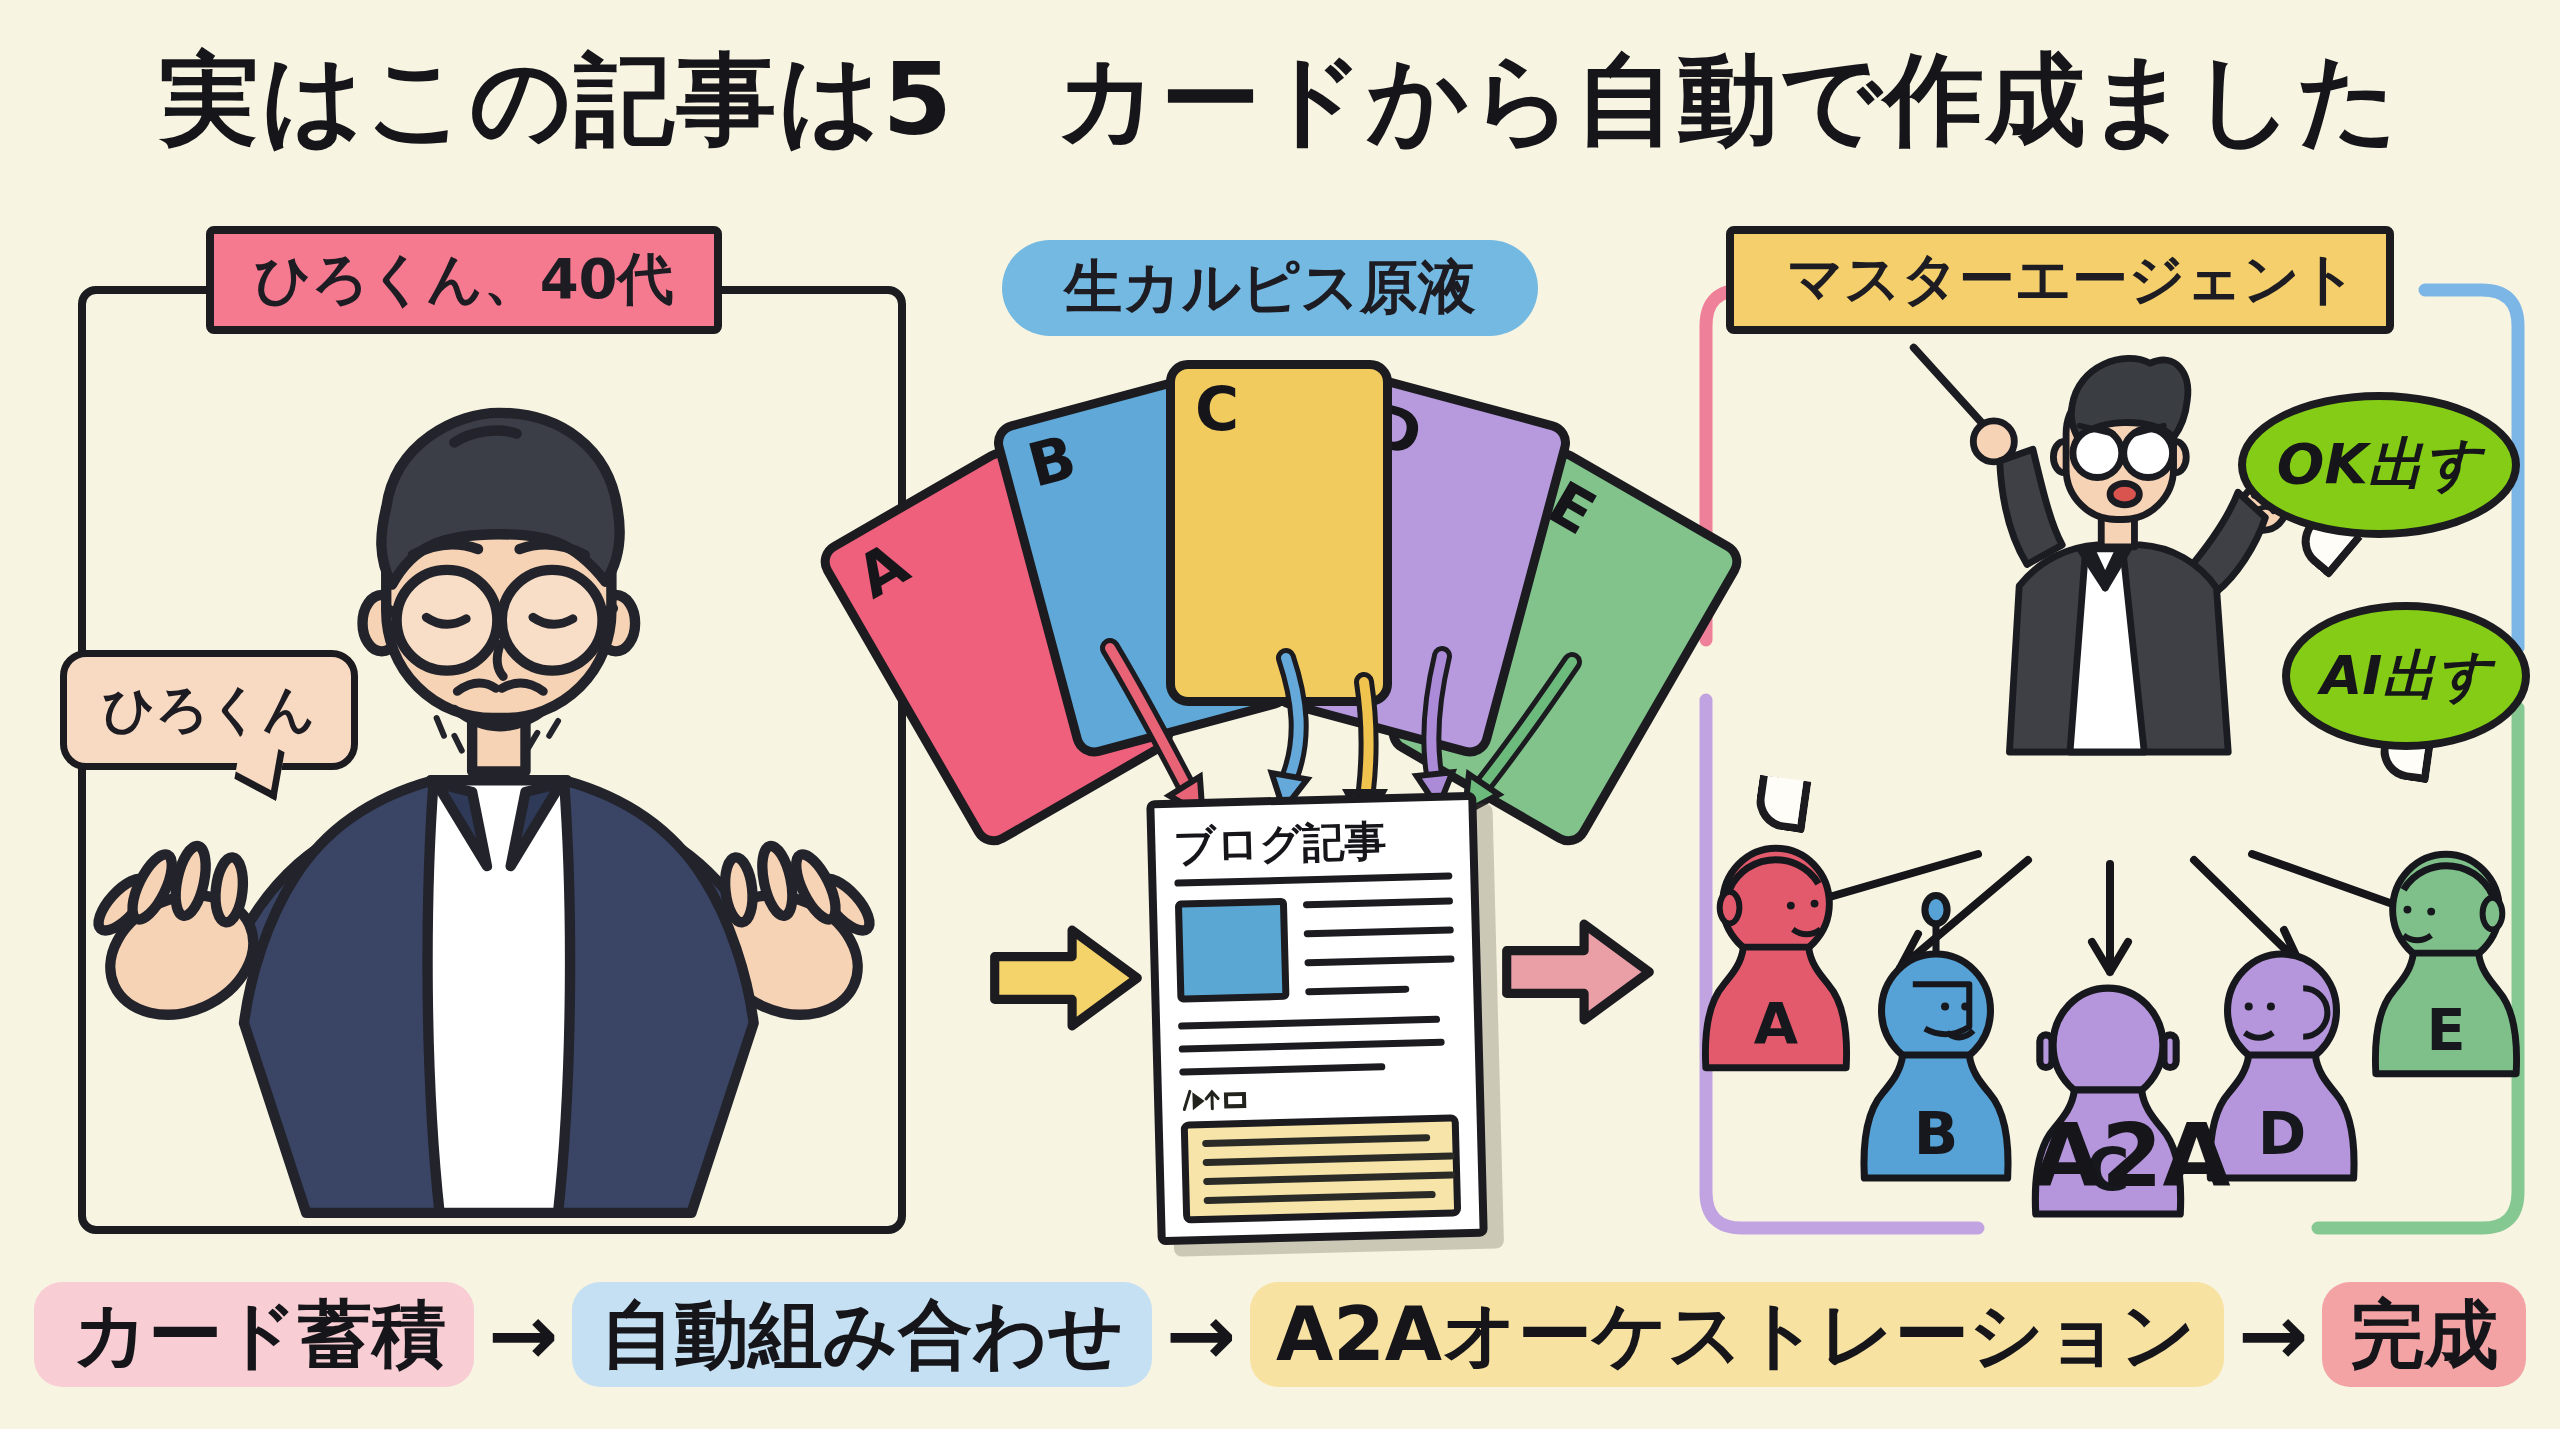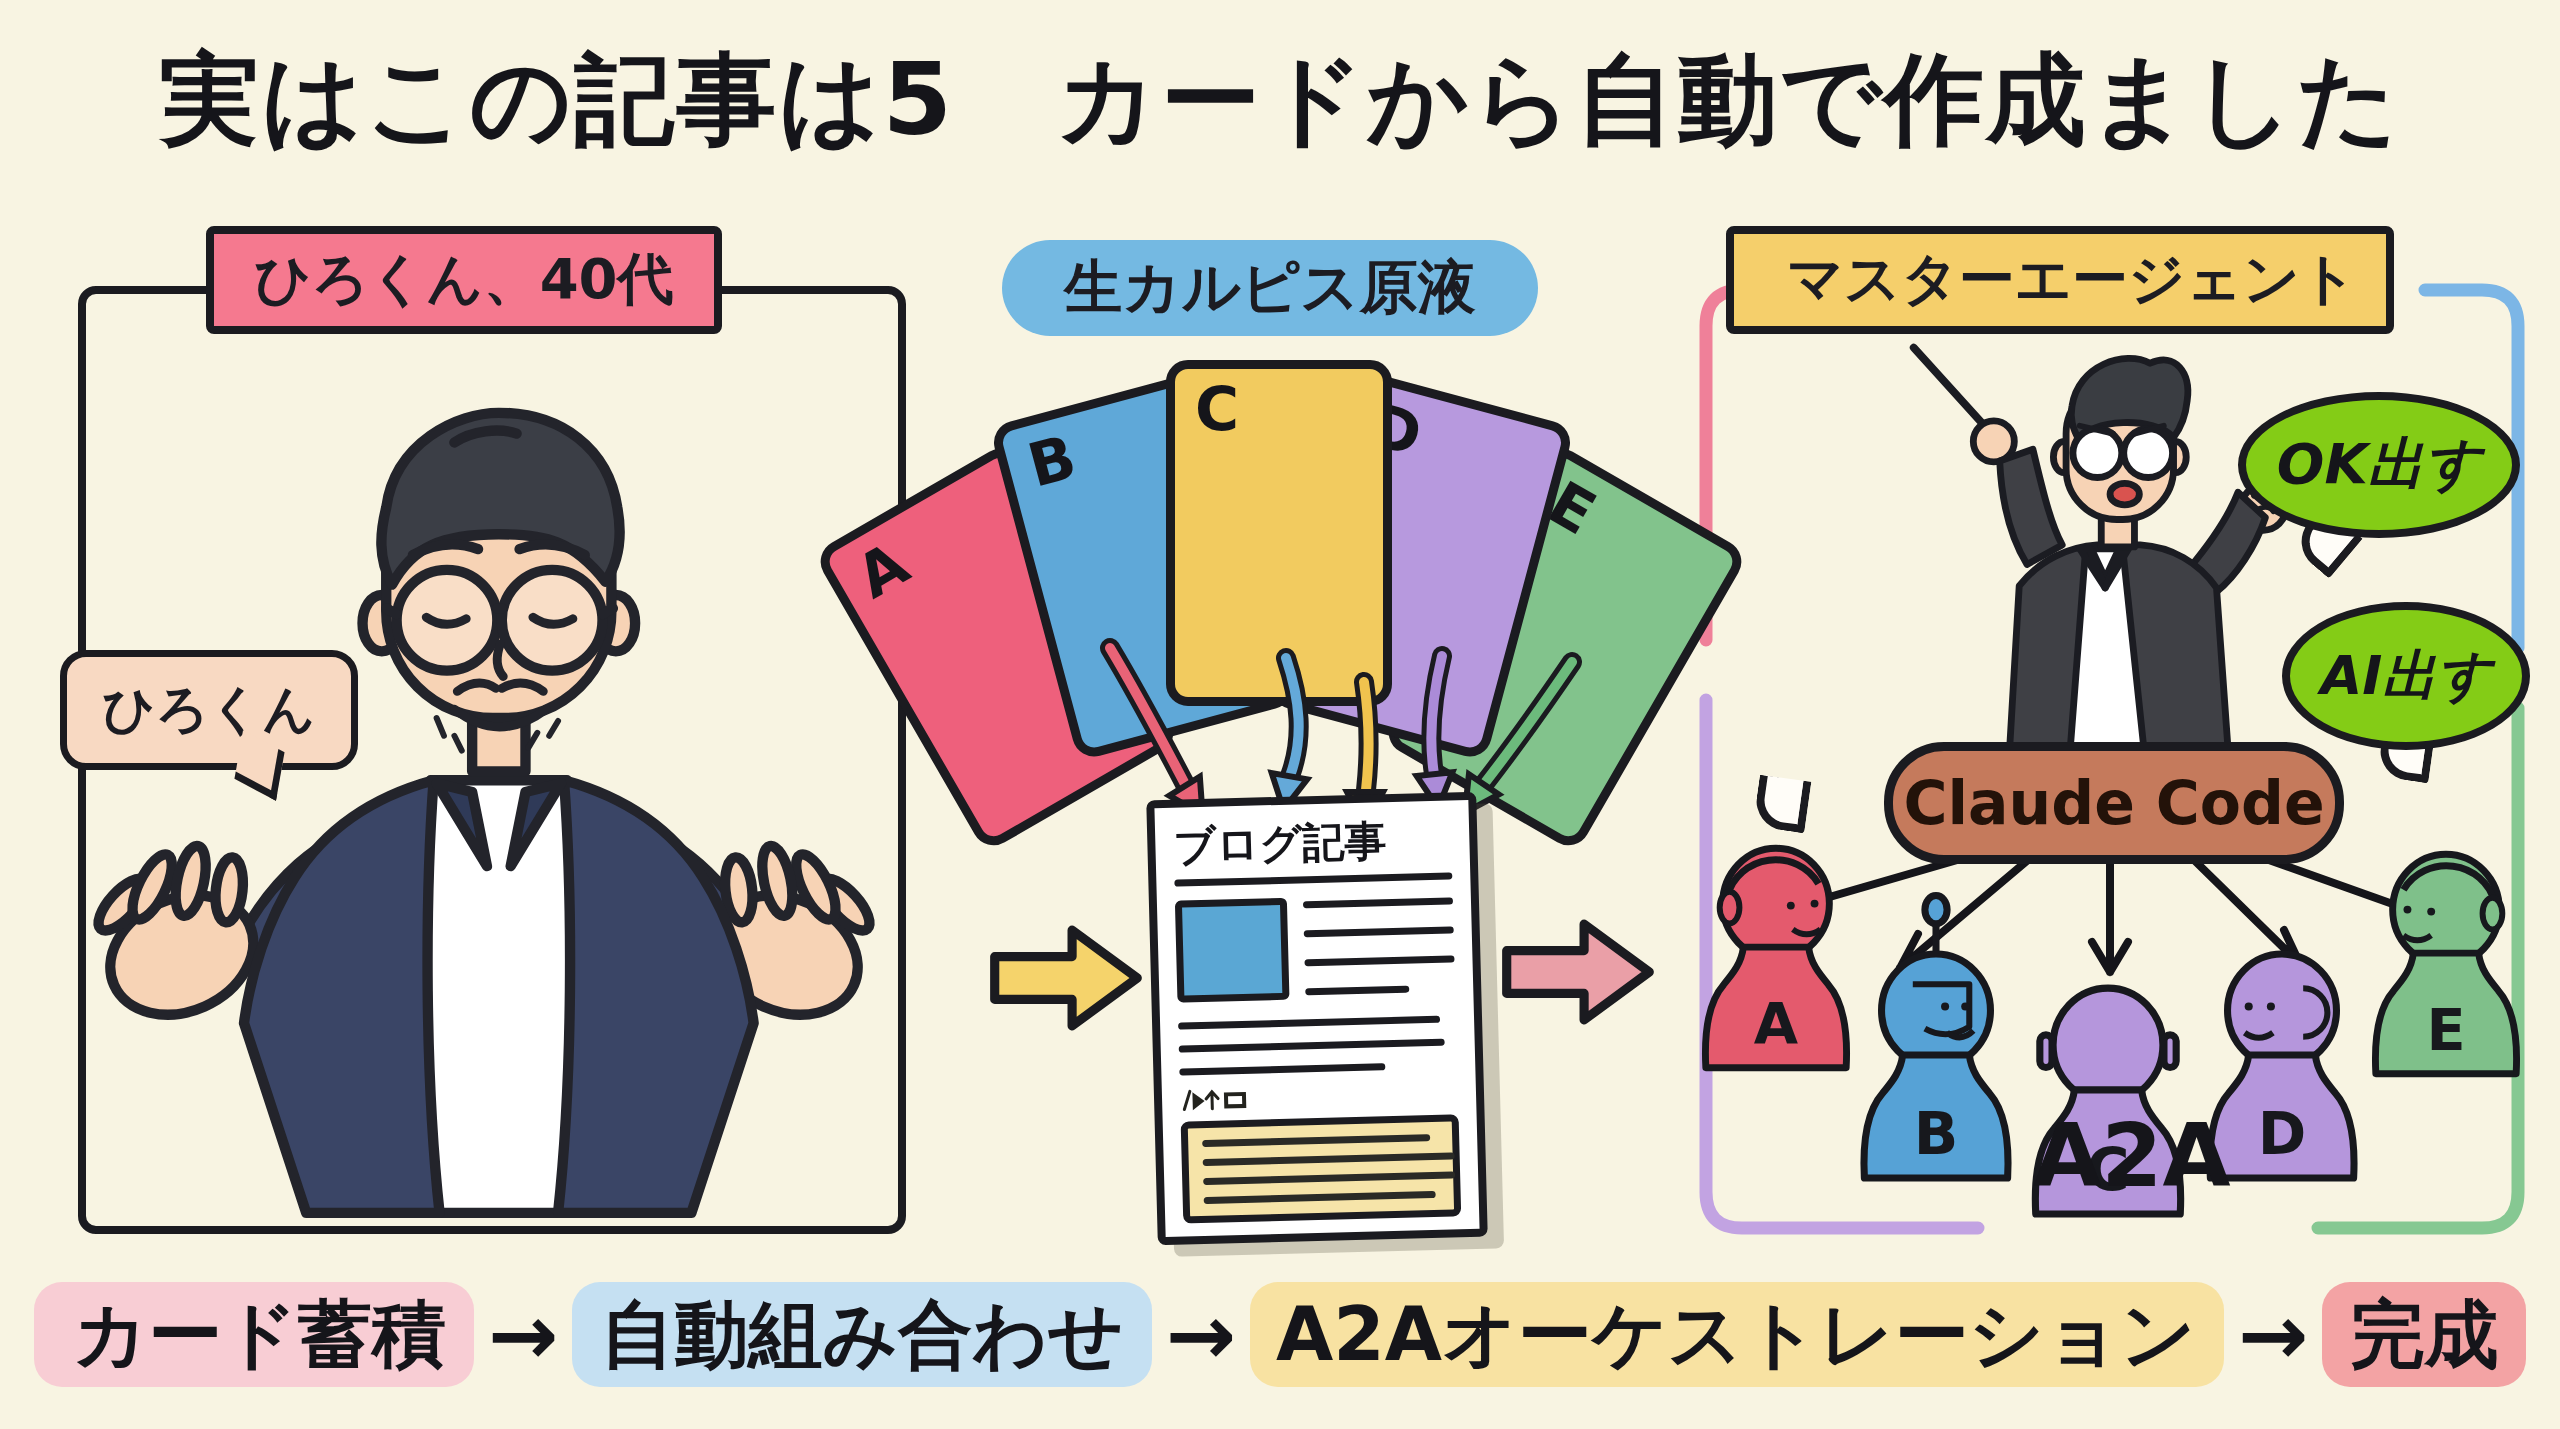--- a/index.html
+++ b/index.html
@@ -311,23 +311,20 @@
   </div>
   <div class="abs etail" style="left:2300px;top:516px;transform:rotate(40deg);"></div>
 
   <div class="abs etail" style="left:1756px;top:778px;"></div>
 
   <div class="abs ebubble" style="left:2282px;top:602px;width:248px;height:148px;font-size:54px;z-index:6;">
     <span>AI出す</span>
   </div>
   <div class="abs etail" style="left:2380px;top:728px;"></div>
 
-  <div class="abs claude-pill" style="left:1884px;top:742px;width:442px;height:104px;z-index:7;">
-    <span>Claude Code</span>
-  </div>
 
   <svg class="abs" style="left:1700px;top:830px;" width="840" height="210" viewBox="0 0 840 210">
     <g fill="none" stroke="#15151a" stroke-width="8" stroke-linecap="round">
       <path d="M278,24 L78,82 M78,82 L108,58 M78,82 L114,92"></path>
       <path d="M328,30 L200,138 M200,138 L218,104 M200,138 L236,132"></path>
       <path d="M410,34 L410,142 M410,142 L392,112 M410,142 L428,112"></path>
       <path d="M494,30 L600,134 M600,134 L584,100 M600,134 L566,128"></path>
       <path d="M552,24 L732,88 M732,88 L706,62 M732,88 L698,98"></path>
     </g>
   </svg>

